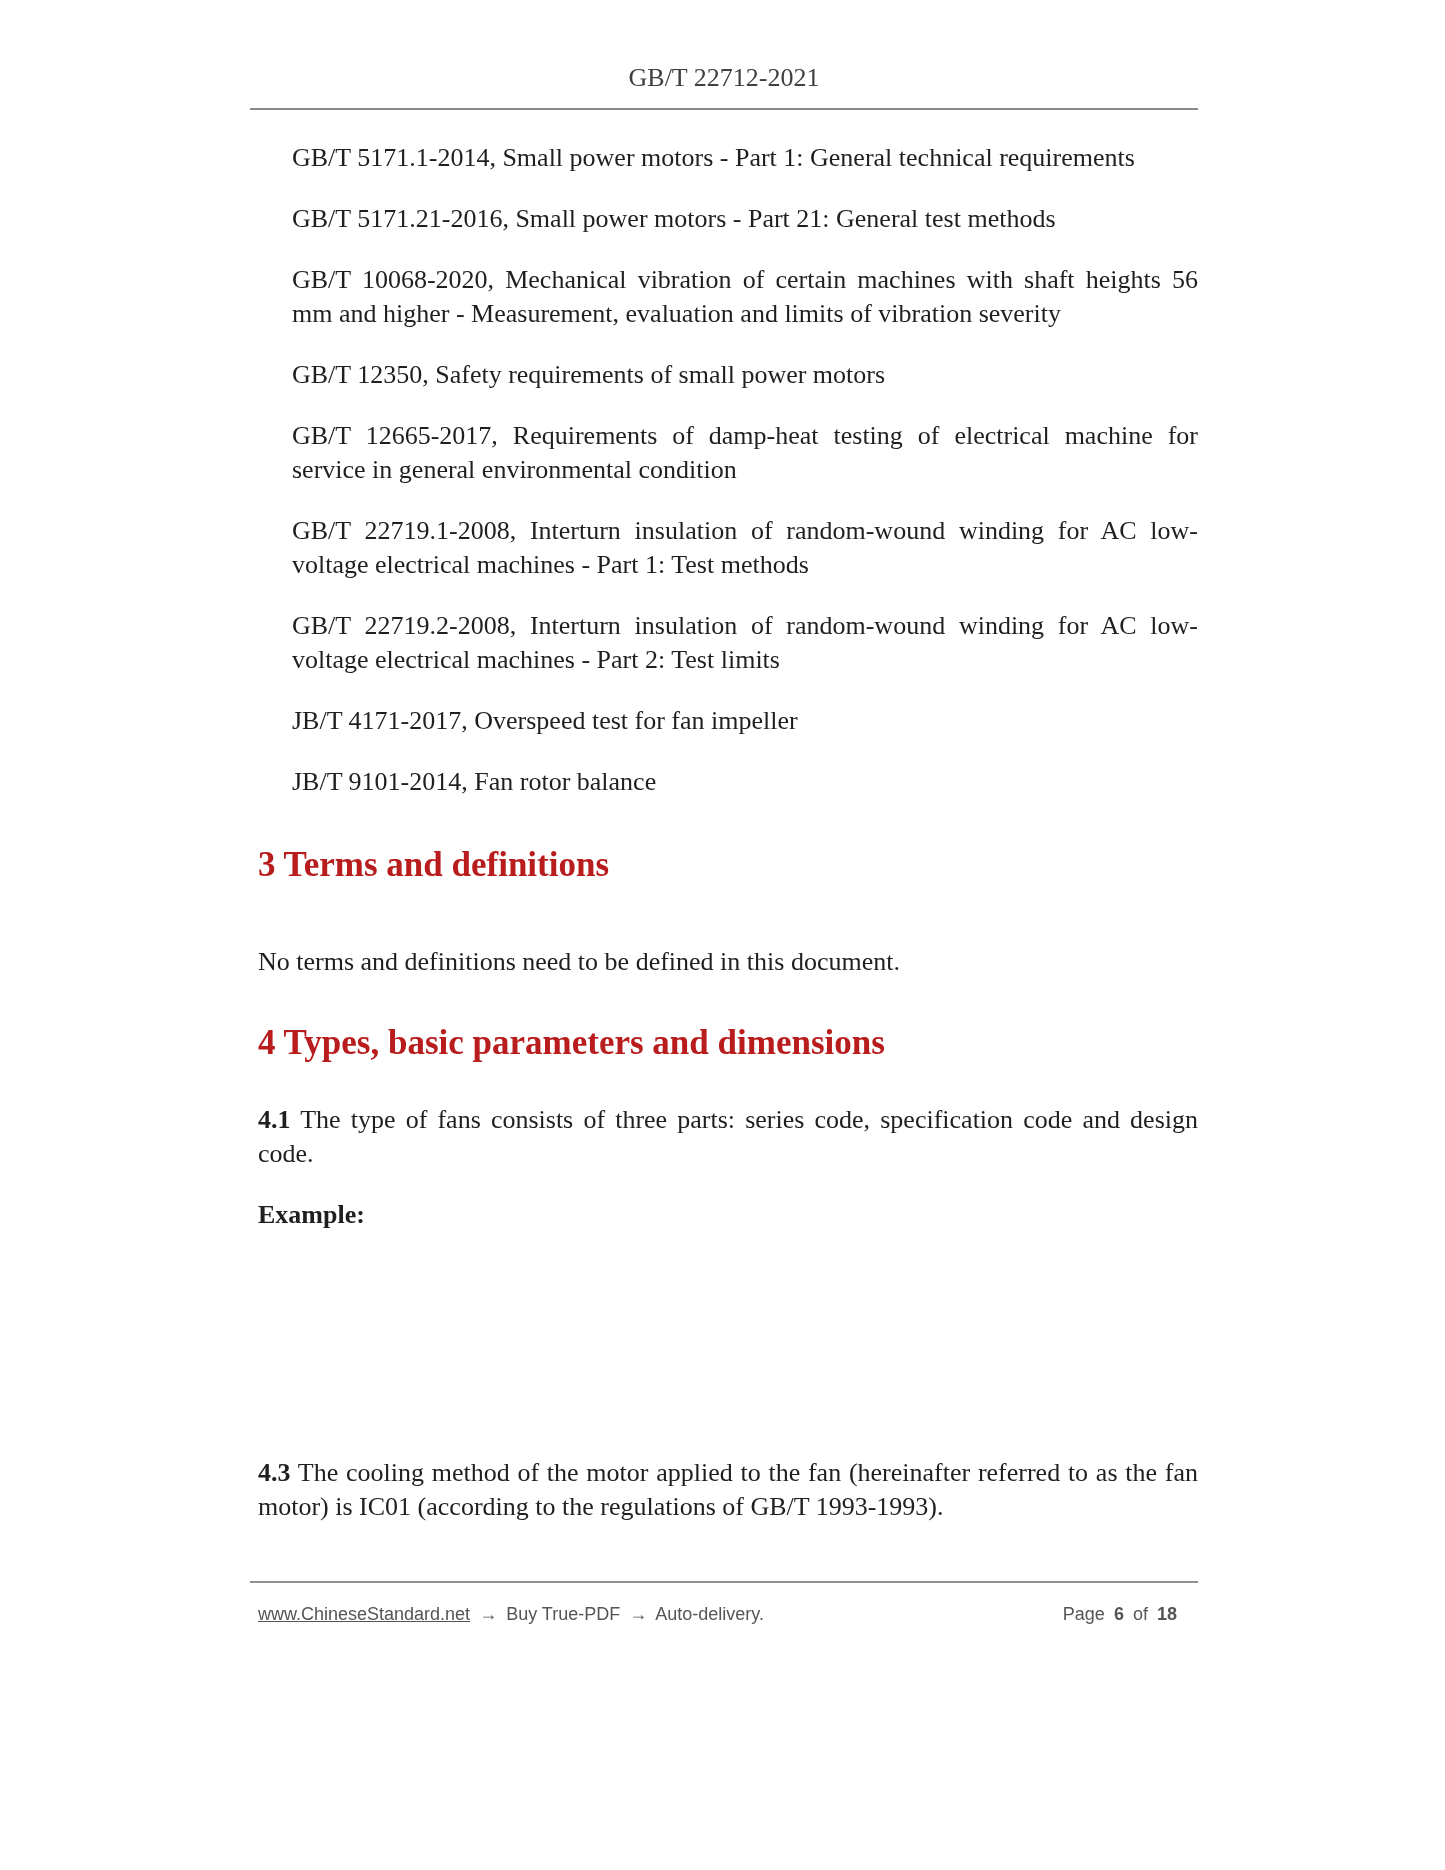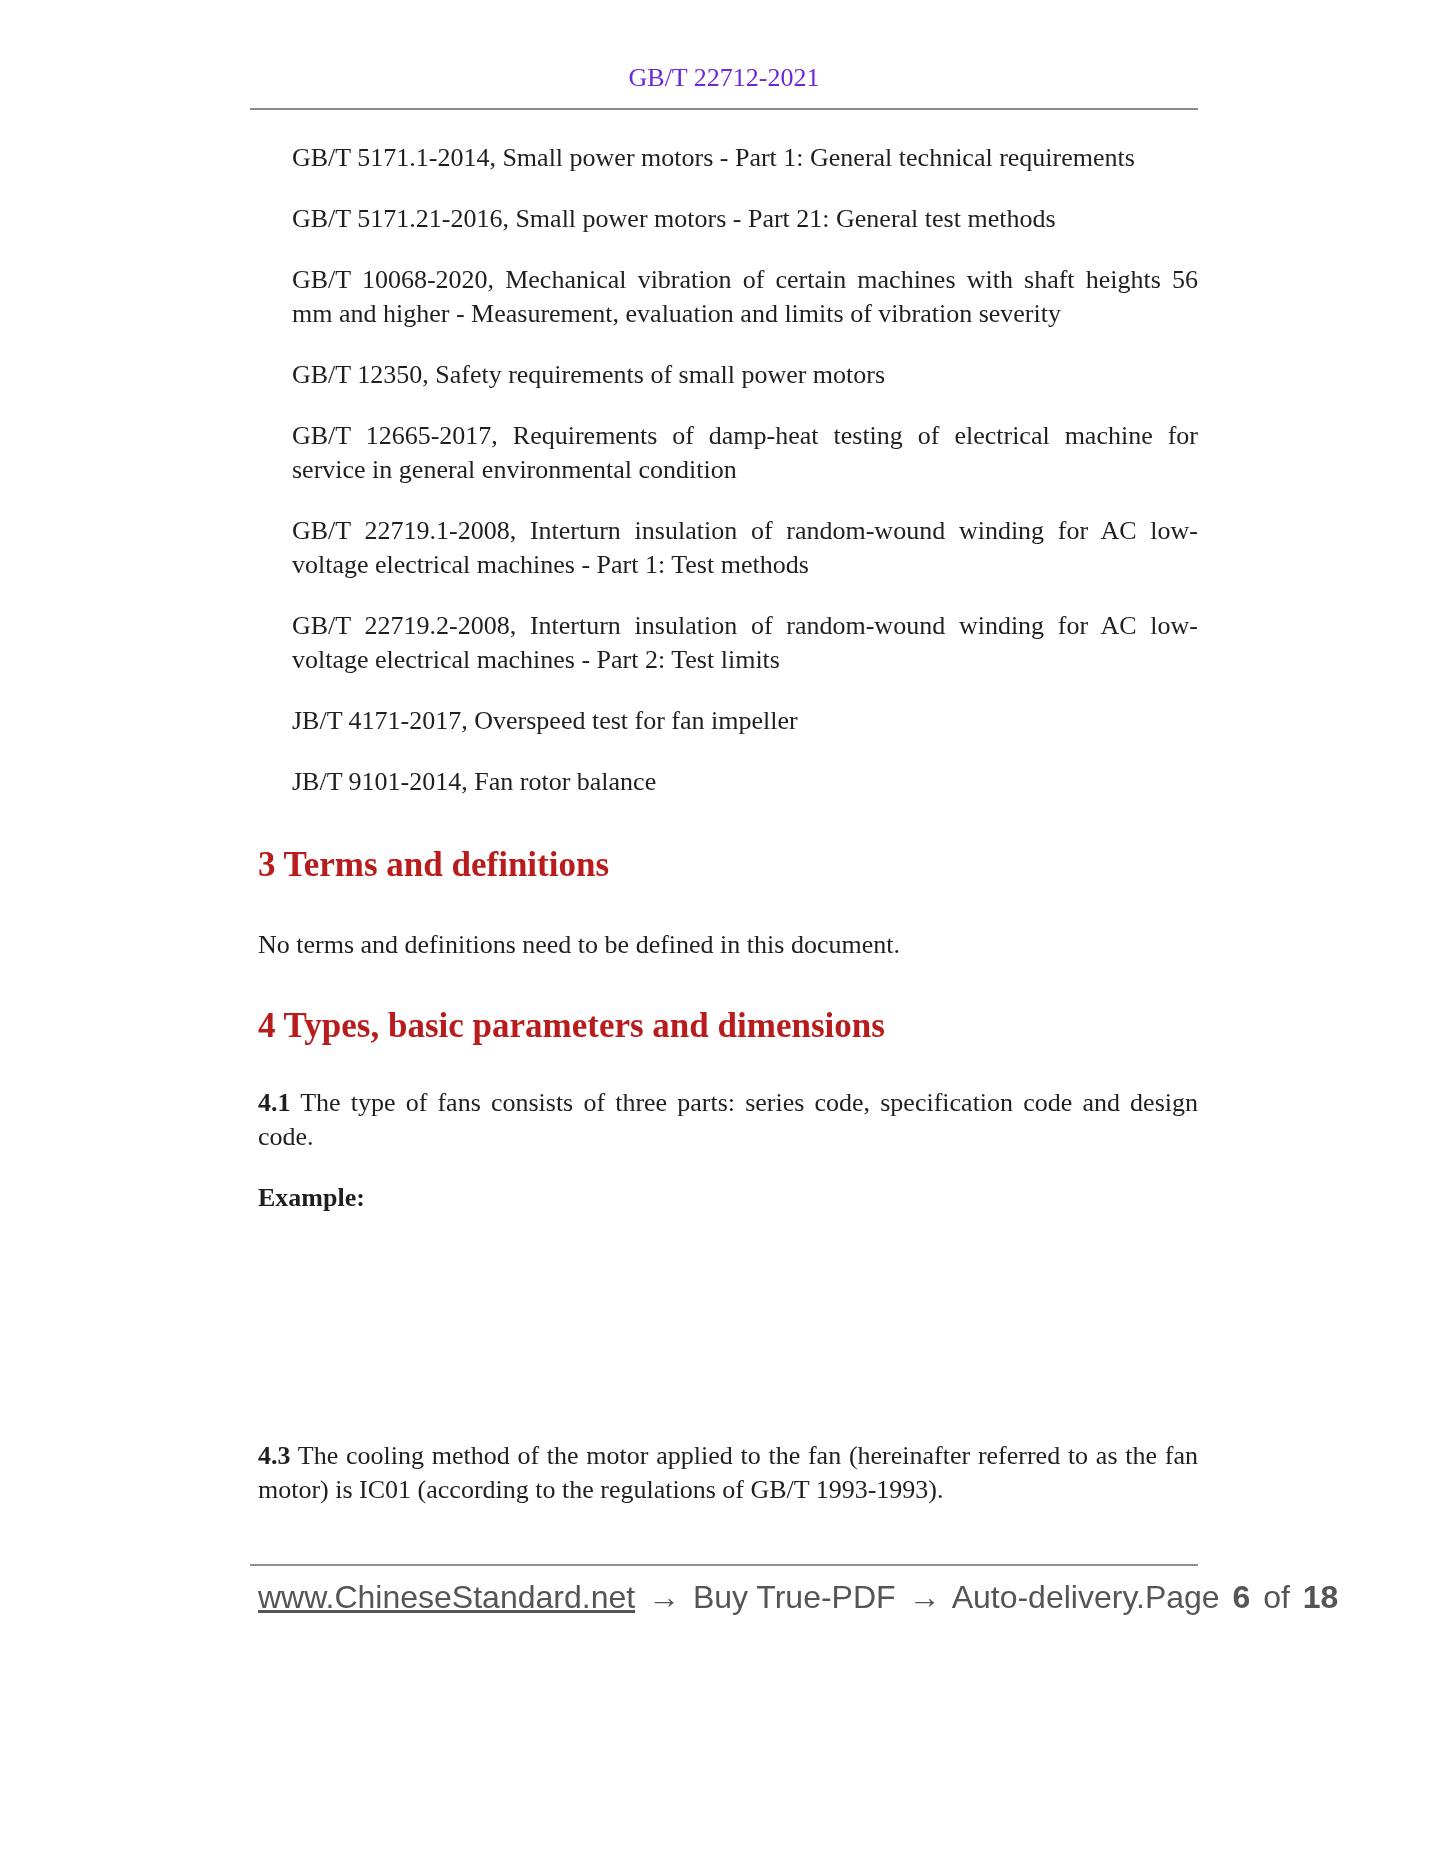--- a/index.html
+++ b/index.html
@@ -22,21 +22,21 @@
     left: 250px;
     top: 0;
     width: 948px;
   }
   .header-title {
     margin-top: 62px;
     height: 32px;
     line-height: 32px;
     text-align: center;
     font-size: 26px;
-    color: #6d28d9;
+    color: #404040;
   }
   .rule {
     border: 0;
     border-top: 2px solid #8a8a8a;
     margin: 0;
   }
   .header-rule { margin-top: 14px; }
 
   .body-flow { padding-top: 31px; }
 
@@ -60,21 +60,21 @@
 
   .section-heading {
     margin: 0 0 0 8px;
     width: 940px;
     font-size: 35px;
     line-height: 40px;
     font-weight: bold;
     color: #b91c1c;
   }
   .mt-h3 { margin-top: 46px; }
-  .mt-noterms { margin-top: 43px; }
+  .mt-noterms { margin-top: 60px; }
   .mt-h4 { margin-top: 44px; }
   .mt-c41 { margin-top: 40px; }
   .mt-example { margin-top: 27px; }
   .mt-c43 { margin-top: 30px; }
 
   .example-label {
     margin-left: 8px;
     font-size: 26px;
     line-height: 34px;
     font-weight: bold;
@@ -86,21 +86,21 @@
     margin-left: 8px;
   }
 
   .footer-rule { margin-top: 57px; border-top-color: #909090; }
   .footer-row {
     margin-top: 14px;
     display: flex;
     justify-content: space-between;
     align-items: baseline;
     font-family: "Liberation Sans", "DejaVu Sans", sans-serif;
-    font-size: 32px;
+    font-size: 18px;
     line-height: 34px;
     color: #555557;
   }
   .footer-left { padding-left: 8px; white-space: nowrap; }
   .footer-right { padding-right: 21px; white-space: nowrap; }
   .footer-url {
     text-decoration: underline;
     color: #555557;
     cursor: pointer;
   }

